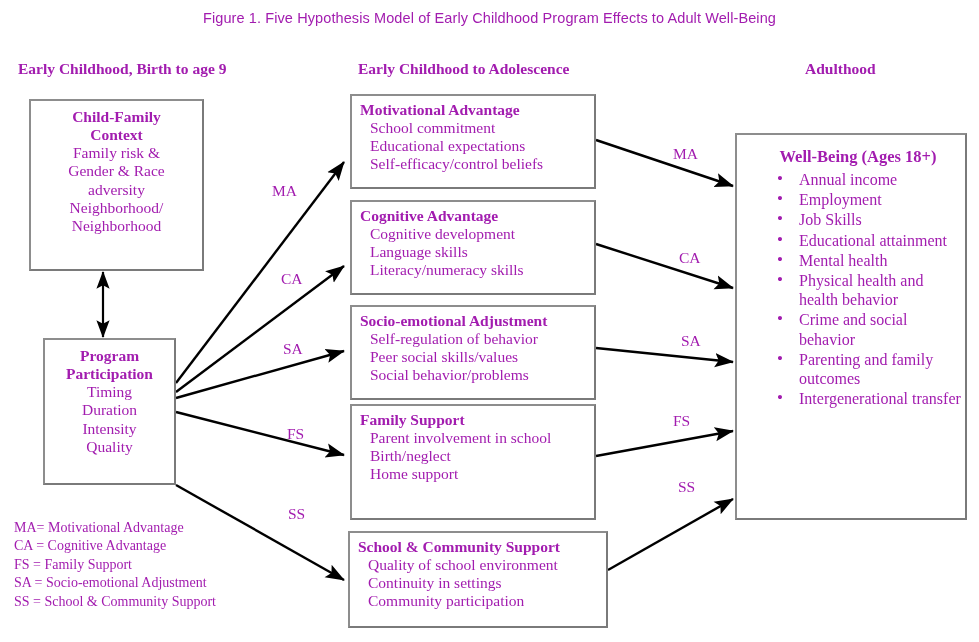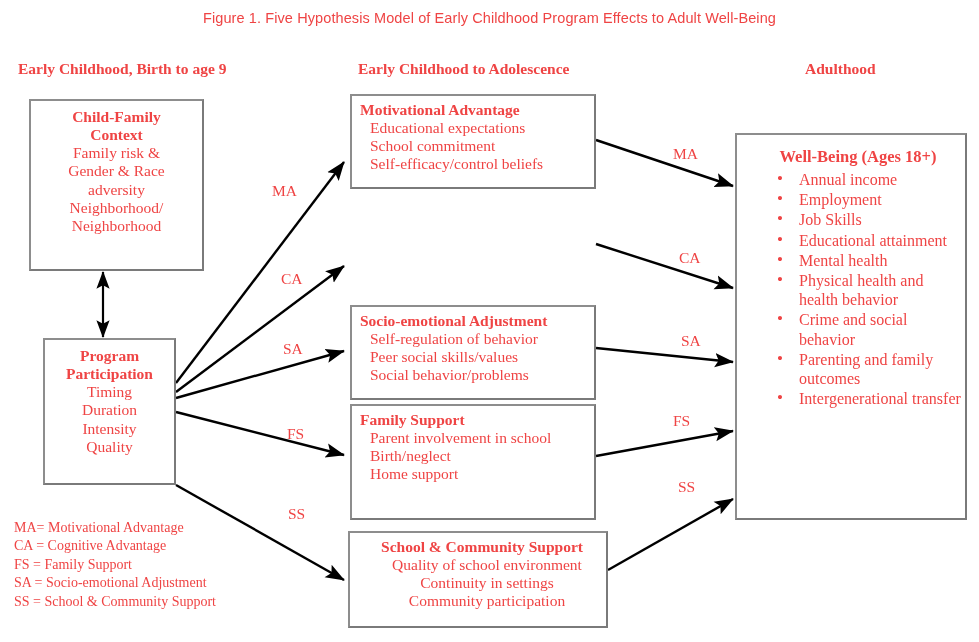--- a/index.html
+++ b/index.html
@@ -7,21 +7,21 @@
     padding: 0;
     background: #ffffff;
   }
   #figure {
     position: relative;
     width: 979px;
     height: 642px;
     background: #ffffff;
     overflow: hidden;
     font-family: "Liberation Serif", "DejaVu Serif", serif;
-    color: #ef4444;
+    color: #a21caf;
   }
   #arrow-layer {
     position: absolute;
     left: 0;
     top: 0;
     width: 979px;
     height: 642px;
     pointer-events: none;
   }
   .fig-title {
@@ -172,46 +172,54 @@
       <div class="box-line">Timing</div>
       <div class="box-line">Duration</div>
       <div class="box-line">Intensity</div>
       <div class="box-line">Quality</div>
     </div>
   </div>
 
   <div class="box listbox" id="box-motivational" style="left:350px; top:94px; width:246px; height:95px;">
     <div class="inner">
       <div class="box-title">Motivational Advantage</div>
+      <div class="box-line">School commitment</div>
       <div class="box-line">Educational expectations</div>
-      <div class="box-line">School commitment</div>
       <div class="box-line">Self-efficacy/control beliefs</div>
     </div>
   </div>
 
+  <div class="box listbox" id="box-cognitive" style="left:350px; top:200px; width:246px; height:95px;">
+    <div class="inner">
+      <div class="box-title">Cognitive Advantage</div>
+      <div class="box-line">Cognitive development</div>
+      <div class="box-line">Language skills</div>
+      <div class="box-line">Literacy/numeracy skills</div>
+    </div>
+  </div>
 
   <div class="box listbox" id="box-socio" style="left:350px; top:305px; width:246px; height:95px;">
     <div class="inner">
       <div class="box-title">Socio-emotional Adjustment</div>
       <div class="box-line">Self-regulation of behavior</div>
       <div class="box-line">Peer social skills/values</div>
       <div class="box-line">Social behavior/problems</div>
     </div>
   </div>
 
   <div class="box listbox" id="box-family" style="left:350px; top:404px; width:246px; height:116px;">
     <div class="inner">
       <div class="box-title">Family Support</div>
       <div class="box-line">Parent involvement in school</div>
       <div class="box-line">Birth/neglect</div>
       <div class="box-line">Home support</div>
     </div>
   </div>
 
-  <div class="box listbox" id="box-school" style="left:348px; top:531px; width:260px; height:97px;text-align:center;">
+  <div class="box listbox" id="box-school" style="left:348px; top:531px; width:260px; height:97px;">
     <div class="inner">
       <div class="box-title">School &amp; Community Support</div>
       <div class="box-line">Quality of school environment</div>
       <div class="box-line">Continuity in settings</div>
       <div class="box-line">Community participation</div>
     </div>
   </div>
 
   <div class="box" id="box-wellbeing" style="left:735px; top:133px; width:232px; height:387px;">
     <div class="inner">

